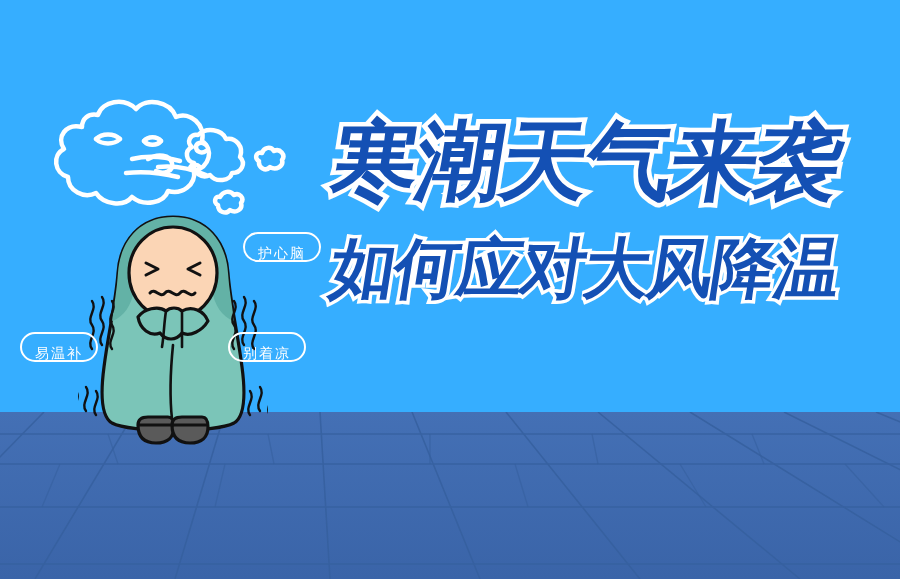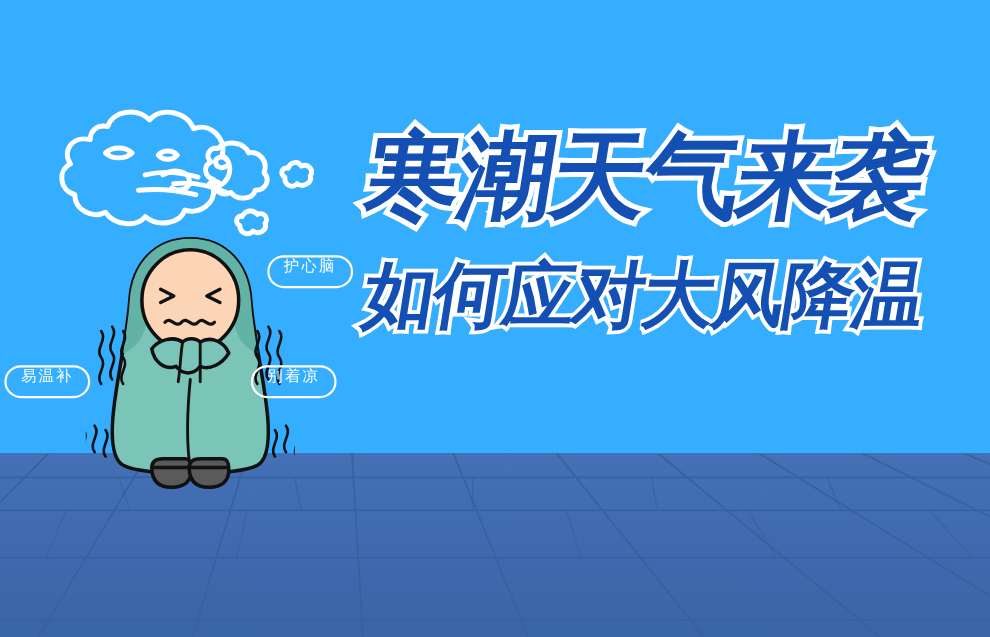--- a/index.html
+++ b/index.html
@@ -30,29 +30,29 @@
   .char-wrap svg{display:block;width:100%;height:100%;}
 
   
   .badge{
     position:absolute;
     box-sizing:border-box;
     border:2px solid #ffffff;
     border-radius:999px;
     color:#ffffff;
     background:transparent;
-    display:flex;align-items:flex-start;justify-content:center;
+    display:flex;align-items:flex-end;justify-content:center;
     letter-spacing:2px;
     white-space:nowrap;
     font-size:14px;
     line-height:1;
     height:30px;
   }
   .badge-huxinnao{left:243px;top:232px;width:78px;}
-  .badge-yiwenbu{left:4px;top:332px;width:78px;}
+  .badge-yiwenbu{left:20px;top:332px;width:78px;}
   .badge-biezhaoliang{left:228px;top:332px;width:78px;}
 
   
   .headlines{position:absolute;left:326px;top:118px;width:560px;}
   .hl{
     font-family:"Liberation Sans","DejaVu Sans",sans-serif;
     font-weight:bold;
     font-size:76px;
     line-height:1;
     letter-spacing:-2px;

